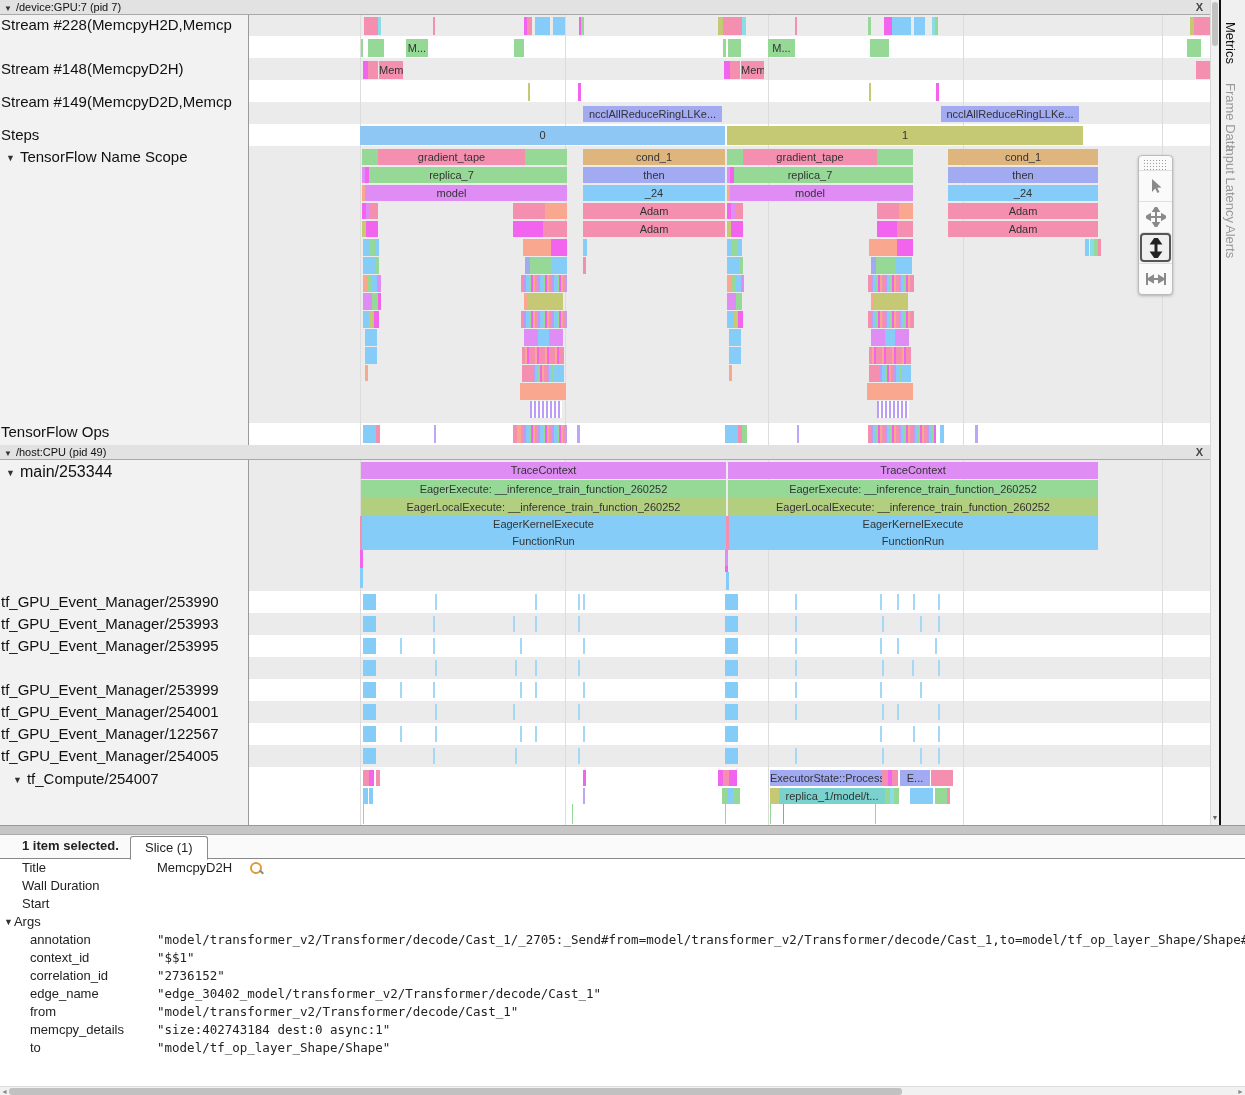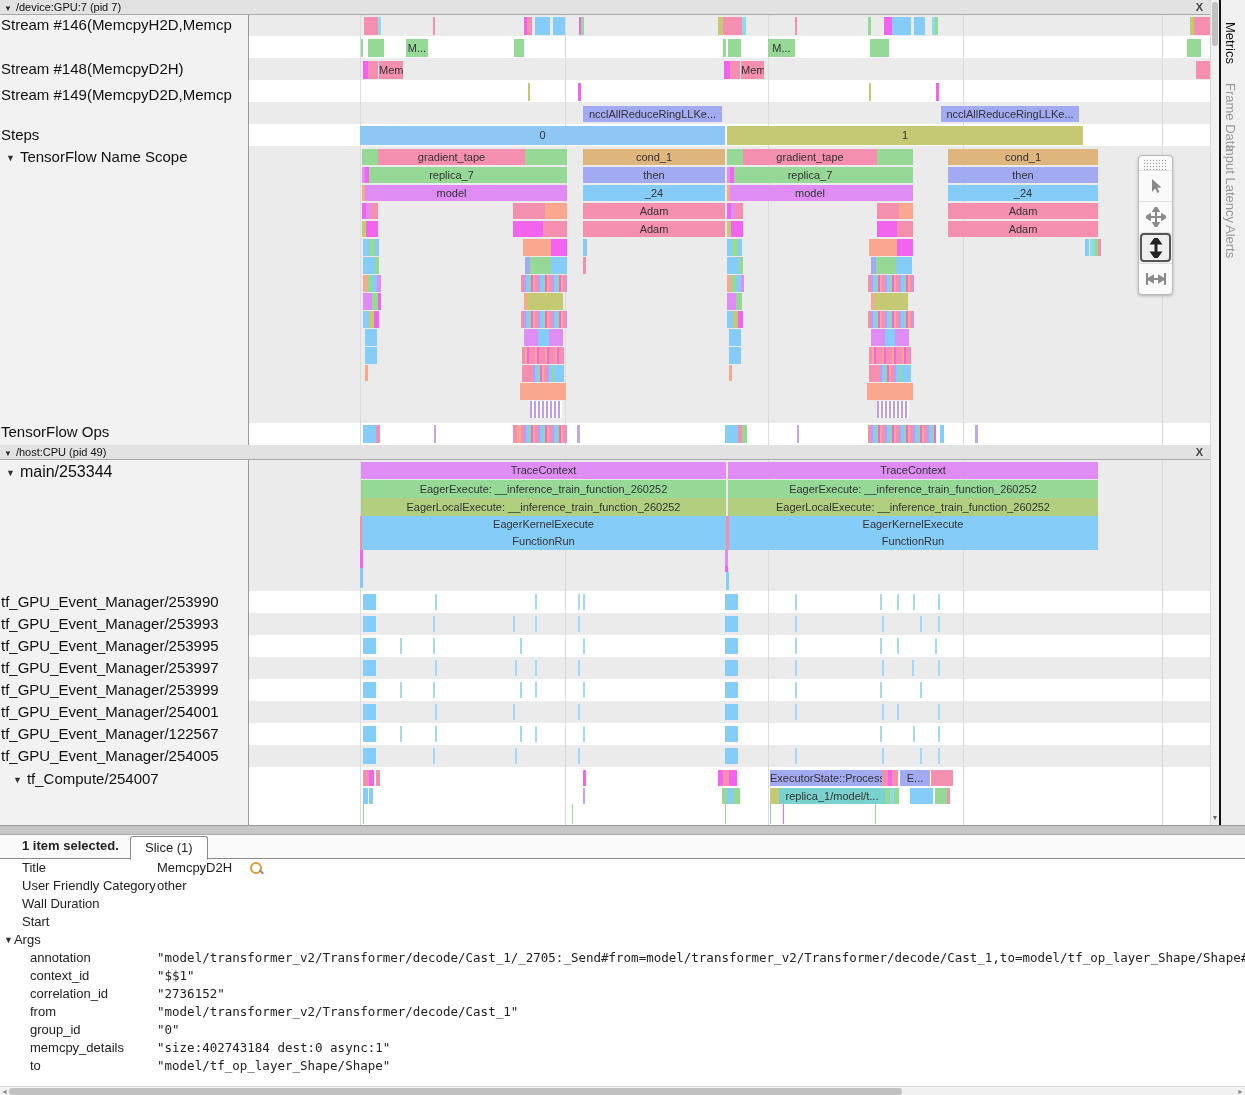--- a/index.html
+++ b/index.html
@@ -396,31 +396,30 @@
       <div class="bar" style="left: 687px; top: 788px; width: 12px; height: 16px; background: rgb(150, 217, 151);"></div>
       <div class="bar" style="left: 699px; top: 788px; width: 3px; height: 16px; background: rgb(244, 143, 176);"></div>
       <div class="bar" style="left: 115px; top: 804px; width: 1px; height: 20px; background: rgb(150, 217, 151);"></div>
       <div class="bar" style="left: 324px; top: 804px; width: 1px; height: 20px; background: rgb(150, 217, 151);"></div>
       <div class="bar" style="left: 477px; top: 804px; width: 1px; height: 20px; background: rgb(150, 217, 151);"></div>
       <div class="bar" style="left: 522px; top: 804px; width: 1px; height: 20px; background: rgb(150, 217, 151);"></div>
       <div class="bar" style="left: 535px; top: 804px; width: 1px; height: 20px; background: rgb(242, 99, 238);"></div>
       <div class="bar" style="left: 627px; top: 804px; width: 1px; height: 20px; background: rgb(150, 217, 151);"></div>
     </div>
   <div id="labels">
-      <div class="rowlabel" style="top: 14px;"><span>Stream #146(MemcpyH2D,Memcp</span></div>
+      <div class="rowlabel" style="top: 14px;"><span>Stream #228(MemcpyH2D,Memcp</span></div>
       <div class="rowlabel" style="top: 58px;"><span>Stream #148(MemcpyD2H)</span></div>
-      <div class="rowlabel" style="top: 84px;"><span>Stream #149(MemcpyD2D,Memcp</span></div>
+      <div class="rowlabel" style="top: 91px;"><span>Stream #149(MemcpyD2D,Memcp</span></div>
       <div class="rowlabel" style="top: 124px;"><span>Steps</span></div>
       <div class="rowlabel" style="top: 146px;"><span class="tri2">▼</span><span>TensorFlow Name Scope</span></div>
       <div class="rowlabel" style="top: 421px;"><span>TensorFlow Ops</span></div>
       <div class="rowlabel" style="top: 461px; font-size: 16px;"><span class="tri2">▼</span><span>main/253344</span></div>
       <div class="rowlabel" style="top: 591px;"><span>tf_GPU_Event_Manager/253990</span></div>
       <div class="rowlabel" style="top: 613px;"><span>tf_GPU_Event_Manager/253993</span></div>
       <div class="rowlabel" style="top: 635px;"><span>tf_GPU_Event_Manager/253995</span></div>
-      <div class="rowlabel" style="top: 657px;"><span>tf_GPU_Event_Manager/253997</span></div>
       <div class="rowlabel" style="top: 679px;"><span>tf_GPU_Event_Manager/253999</span></div>
       <div class="rowlabel" style="top: 701px;"><span>tf_GPU_Event_Manager/254001</span></div>
       <div class="rowlabel" style="top: 723px;"><span>tf_GPU_Event_Manager/122567</span></div>
       <div class="rowlabel" style="top: 745px;"><span>tf_GPU_Event_Manager/254005</span></div>
       <div class="rowlabel" style="top: 768px; padding-left: 8px;"><span class="tri2">▼</span><span>tf_Compute/254007</span></div>
     </div>
 
   <div class="proc-header" style="top:0">
     <span class="tri">▼</span><span>/device:GPU:7 (pid 7)</span>
     <span class="xbtn">X</span>
@@ -498,24 +497,20 @@
       <span id="status">1 item selected.</span>
       <div id="slice-tab"><span>Slice (1)</span></div>
     </div>
     <div id="rows">
         <div class="drow">
           <span class="dlabel">Title</span>
           <span class="dvalue">MemcpyD2H</span>
           <span class="mag" style="left: 250px;"></span>
         </div>
         <div class="drow">
-          <span class="dlabel">User Friendly Category</span>
-          <span class="dvalue">other</span>
-        </div>
-        <div class="drow">
           <span class="dlabel">Wall Duration</span>
           <span class="dvalue"></span>
         </div>
         <div class="drow">
           <span class="dlabel">Start</span>
           <span class="dvalue"></span>
         </div>
         <div class="argshdr"><span class="tri2">▼</span><span>Args</span></div>
         <div class="drow">
           <span class="dkey">annotation</span>
@@ -523,26 +518,26 @@
         </div>
         <div class="drow">
           <span class="dkey">context_id</span>
           <span class="dvalue mono">"$$1"</span>
         </div>
         <div class="drow">
           <span class="dkey">correlation_id</span>
           <span class="dvalue mono">"2736152"</span>
         </div>
         <div class="drow">
+          <span class="dkey">edge_name</span>
+          <span class="dvalue mono">"edge_30402_model/transformer_v2/Transformer/decode/Cast_1"</span>
+        </div>
+        <div class="drow">
           <span class="dkey">from</span>
           <span class="dvalue mono">"model/transformer_v2/Transformer/decode/Cast_1"</span>
-        </div>
-        <div class="drow">
-          <span class="dkey">group_id</span>
-          <span class="dvalue mono">"0"</span>
         </div>
         <div class="drow">
           <span class="dkey">memcpy_details</span>
           <span class="dvalue mono">"size:402743184 dest:0 async:1"</span>
         </div>
         <div class="drow">
           <span class="dkey">to</span>
           <span class="dvalue mono">"model/tf_op_layer_Shape/Shape"</span>
         </div>
       </div>

